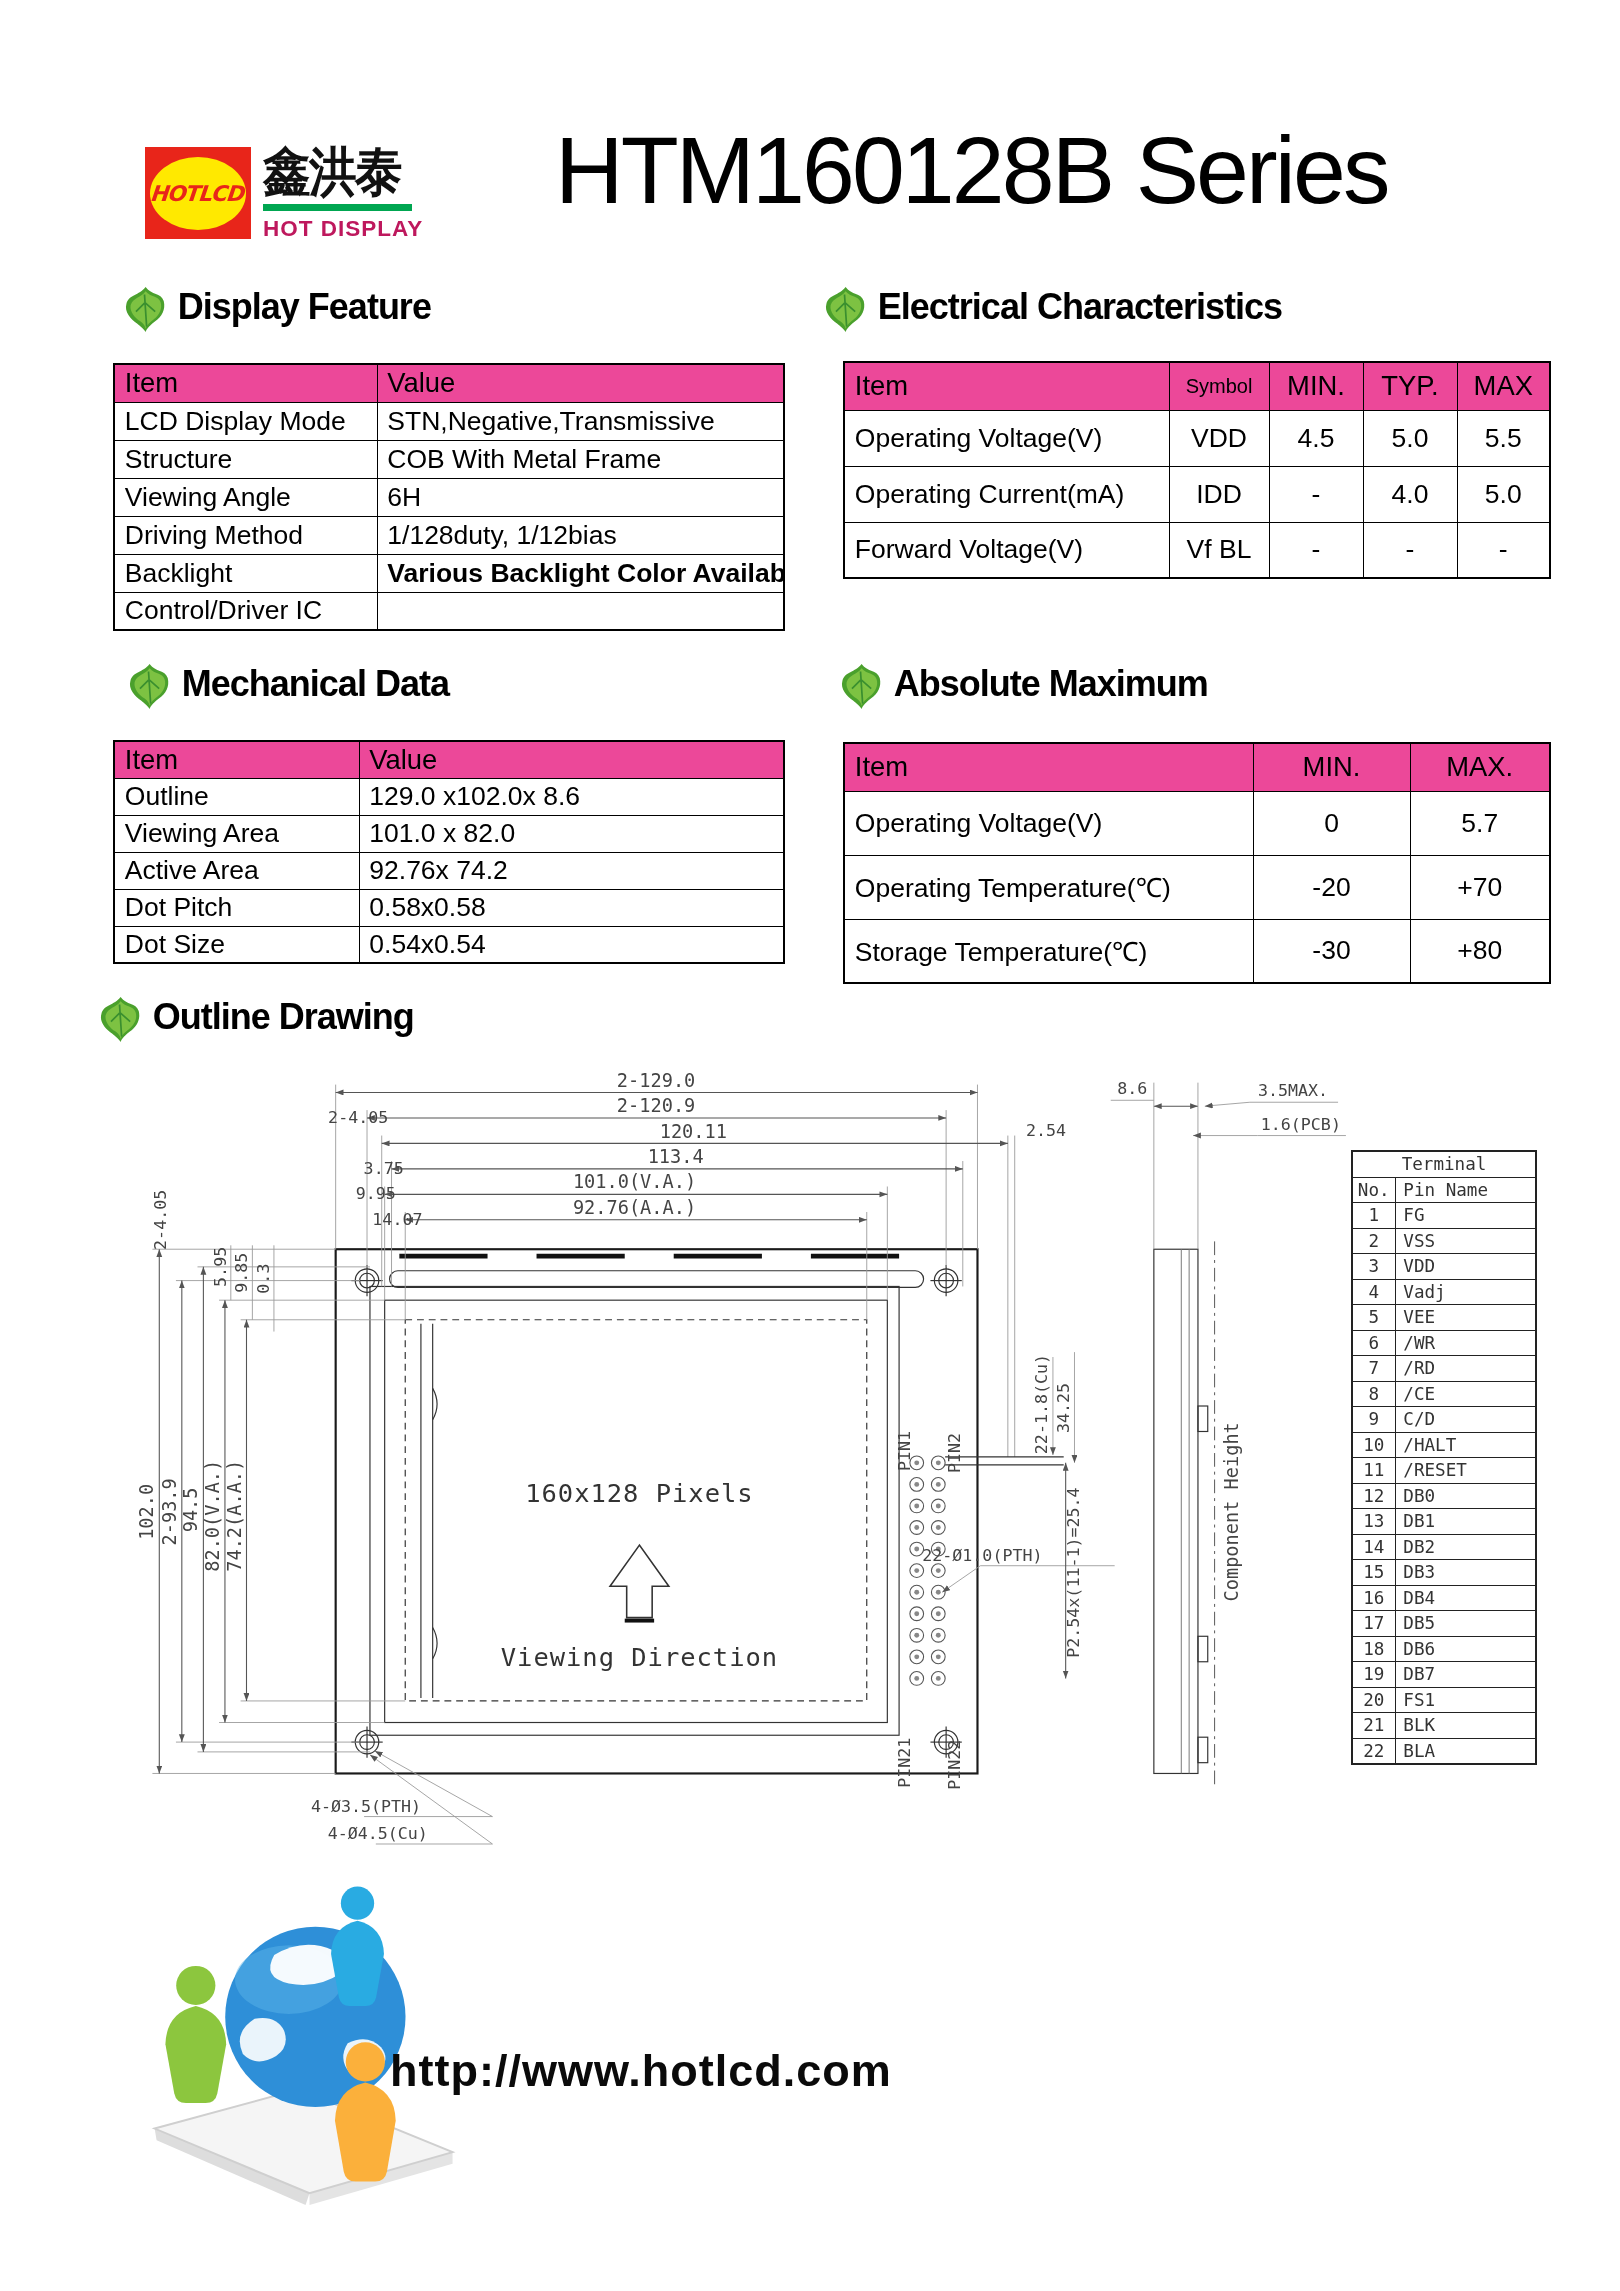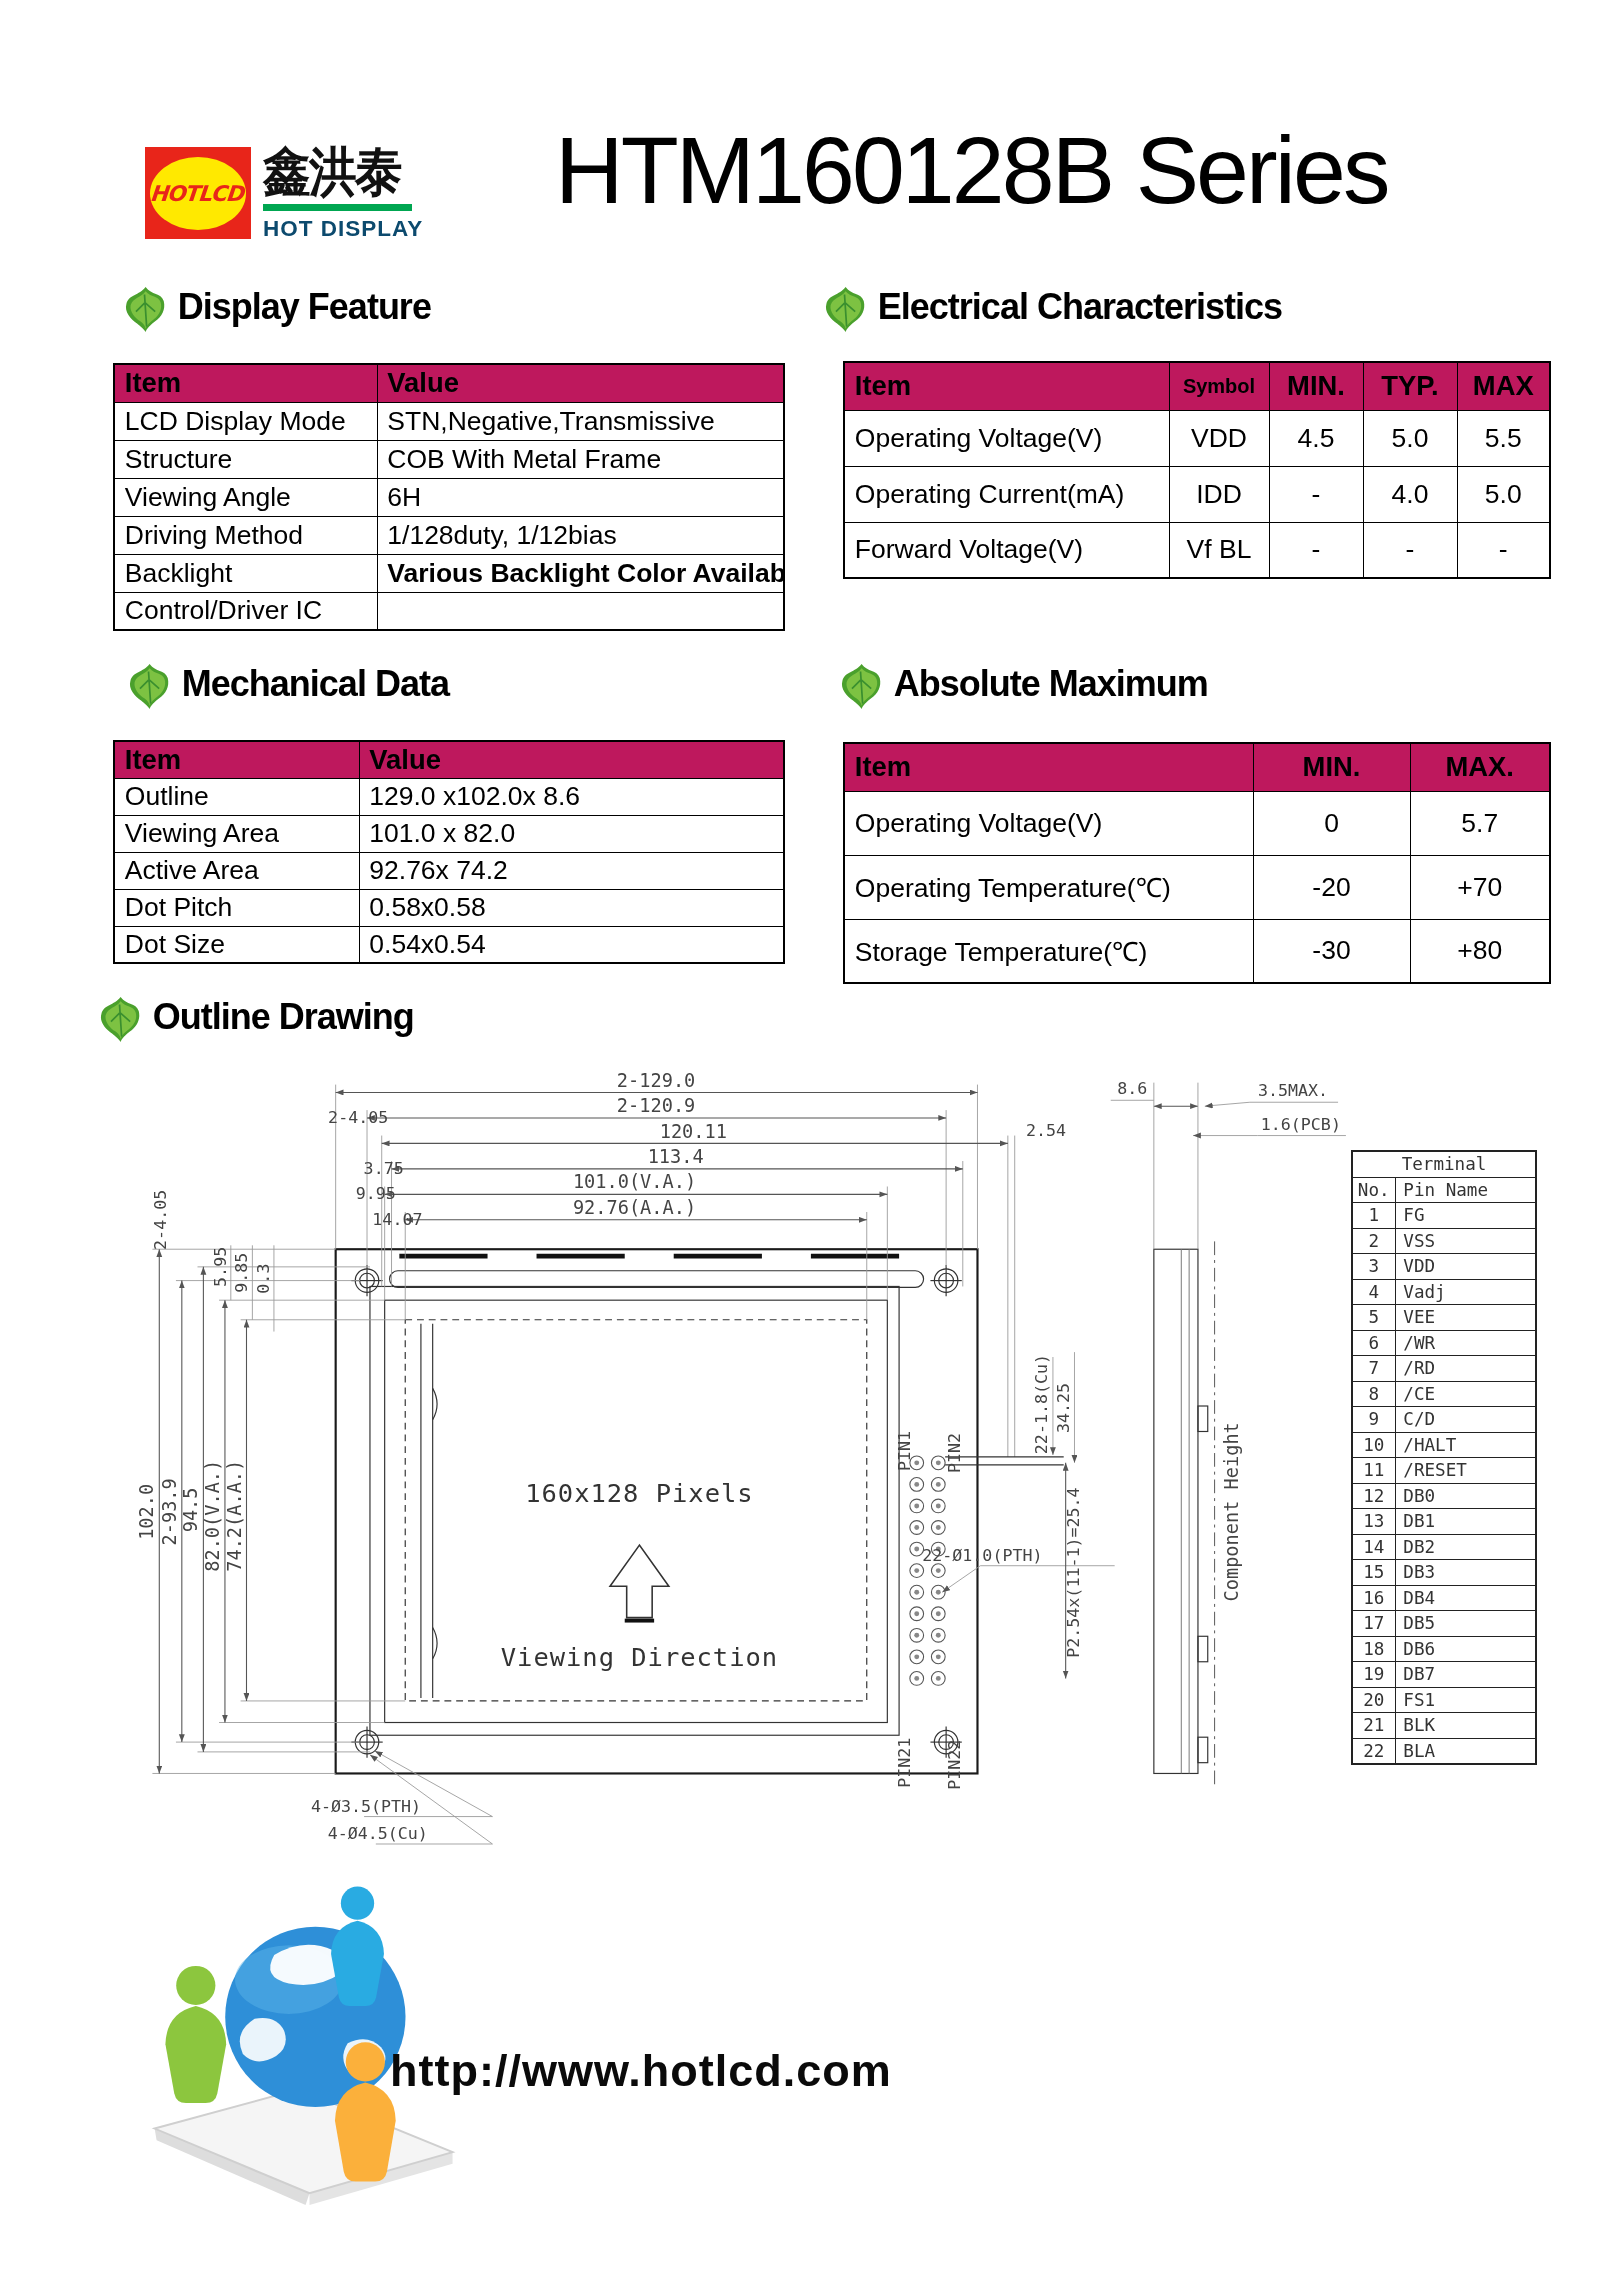--- a/index.html
+++ b/index.html
@@ -8,29 +8,29 @@
   
   .logo{position:absolute;left:145px;top:143px;width:323px;height:102px;}
   .logo-box{position:absolute;left:0;top:3.9px;width:106px;height:92px;background:#e8251a;}
   .logo-ellipse{position:absolute;left:4.9px;top:9.8px;width:96px;height:73px;background:#ffe900;
                 border-radius:50%;display:flex;align-items:center;justify-content:center;}
   .logo-hotlcd{color:#e8251a;font-weight:bold;font-style:italic;font-size:21.6px;transform:skewX(-8deg);
                font-family:"DejaVu Sans",sans-serif;letter-spacing:-1px;}
   .logo-cn{position:absolute;left:118px;top:-5.9px;font-size:53px;font-weight:bold;color:#111;
            letter-spacing:-2px;transform:scaleX(.9);transform-origin:left;white-space:nowrap;}
   .logo-bar{position:absolute;left:118px;top:61px;width:149px;height:6.9px;background:#00a651;}
-  .logo-sub{position:absolute;left:118px;top:73px;font-size:22.5px;font-weight:bold;color:#0c4a6e;letter-spacing:1px;white-space:nowrap;}
+  .logo-sub{position:absolute;left:118px;top:73px;font-size:22.5px;font-weight:bold;color:#be185d;letter-spacing:1px;white-space:nowrap;}
   .main-title{position:absolute;left:555px;top:116px;font-size:95px;font-weight:400;letter-spacing:-2.9px;white-space:nowrap;}
   
   .sec{position:absolute;display:flex;gap:11.8px;}
   .sec-title{font-size:36px;font-weight:bold;letter-spacing:-1px;white-space:nowrap;}
   
   table.spec{position:absolute;border-collapse:collapse;table-layout:fixed;border:2.5px solid #000;background:#fff;}
   table.spec td,table.spec th{border:1.6px solid #000;font-size:26.5px;padding:0 9.8px;white-space:nowrap;overflow:hidden;vertical-align:middle;}
-  table.spec th{background:#be185d;text-align:left;font-weight:bold;font-size:27.4px;}
+  table.spec th{background:#ec4899;text-align:left;font-weight:normal;font-size:27.4px;}
   table.spec th.cen,table.spec td.cen{text-align:center;padding:0 2px;}
   table.spec th.sym{font-size:20px;}
   td.boldv{font-weight:bold;font-size:24.5px;}
   .t1{left:113px;top:363px;width:672px;} .t1 tr{height:38px;}
   .t2{left:843px;top:361px;width:708px;} .t2 tr.hd{height:48px;} .t2 tr.dt{height:56px;}
   .t3{left:113px;top:740px;width:672px;} .t3 tr{height:37px;}
   .t4{left:843px;top:742px;width:708px;} .t4 tr.hd{height:48px;} .t4 tr.dt{height:64px;}
   
   .drawing{position:absolute;left:76px;top:1063px;}
   .cad{font-family:"DejaVu Sans Mono",monospace;font-size:19px;fill:#444;text-anchor:middle;}

